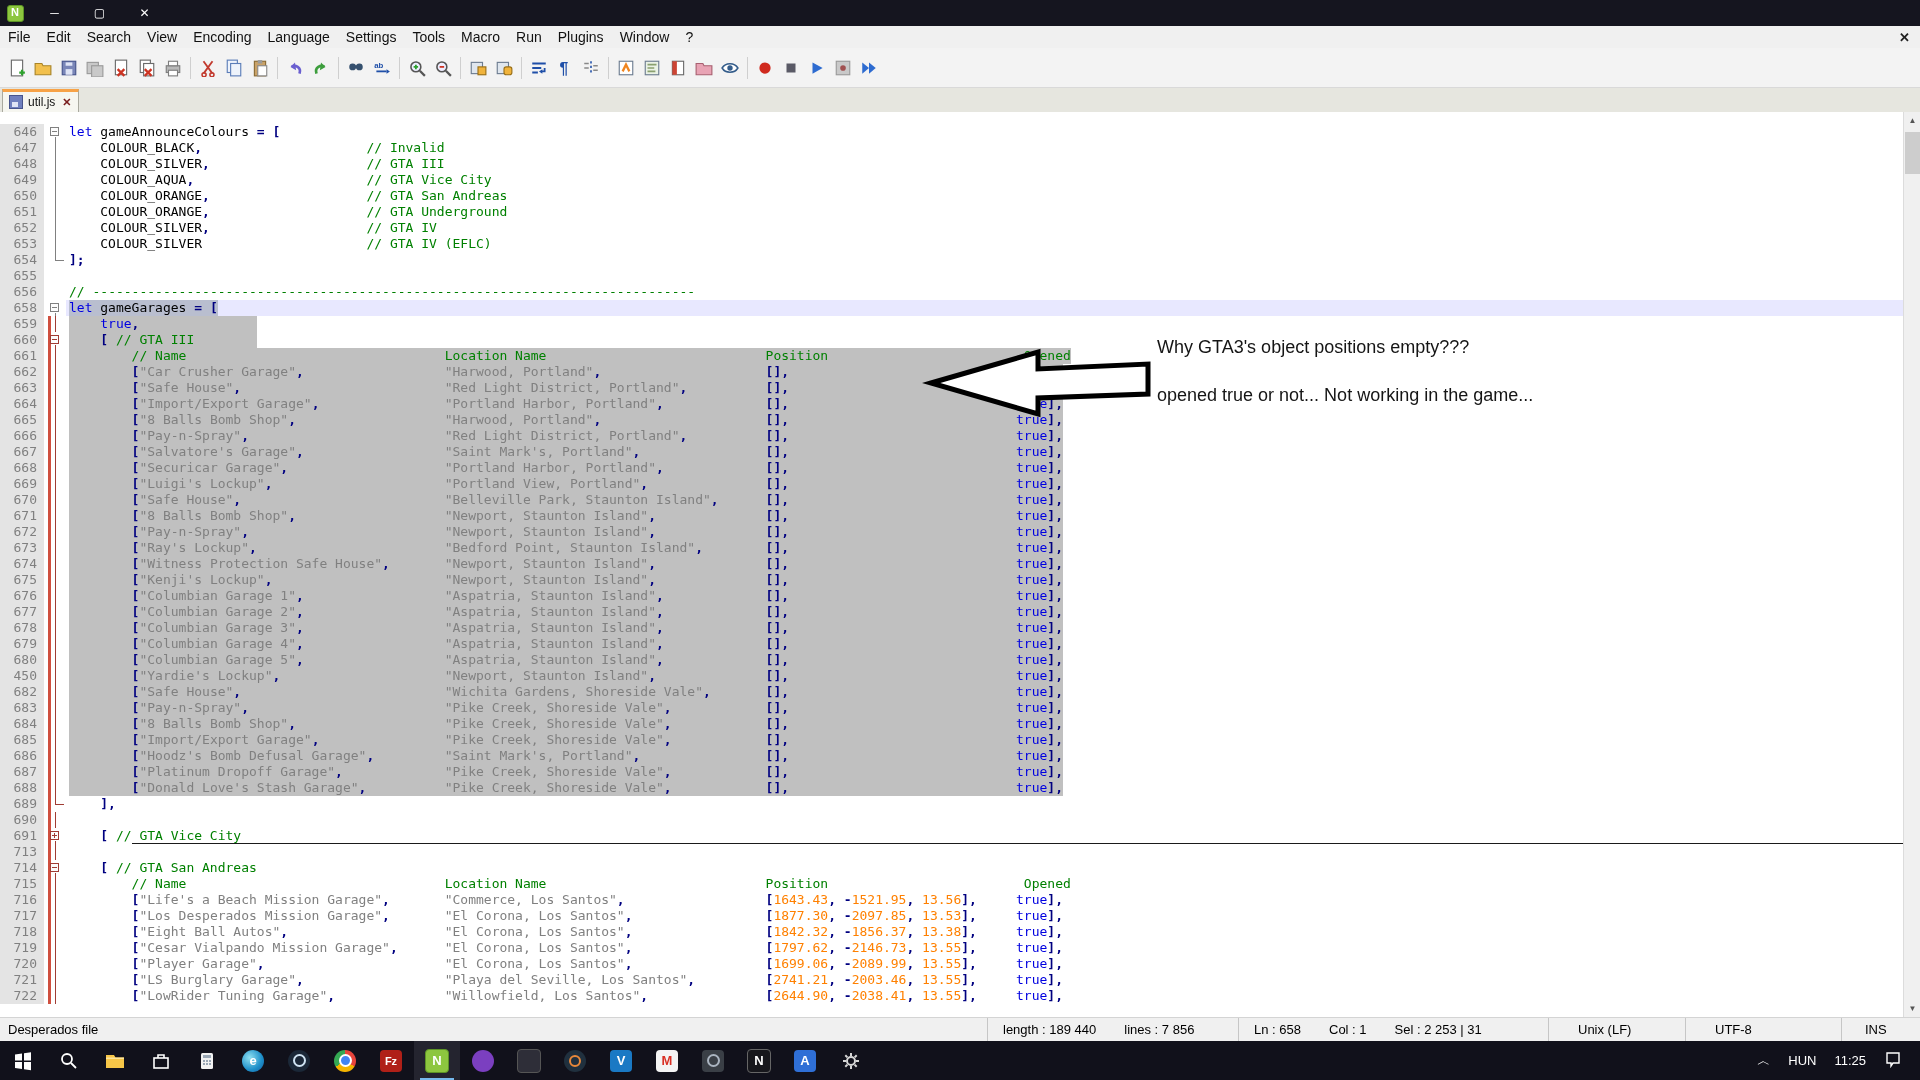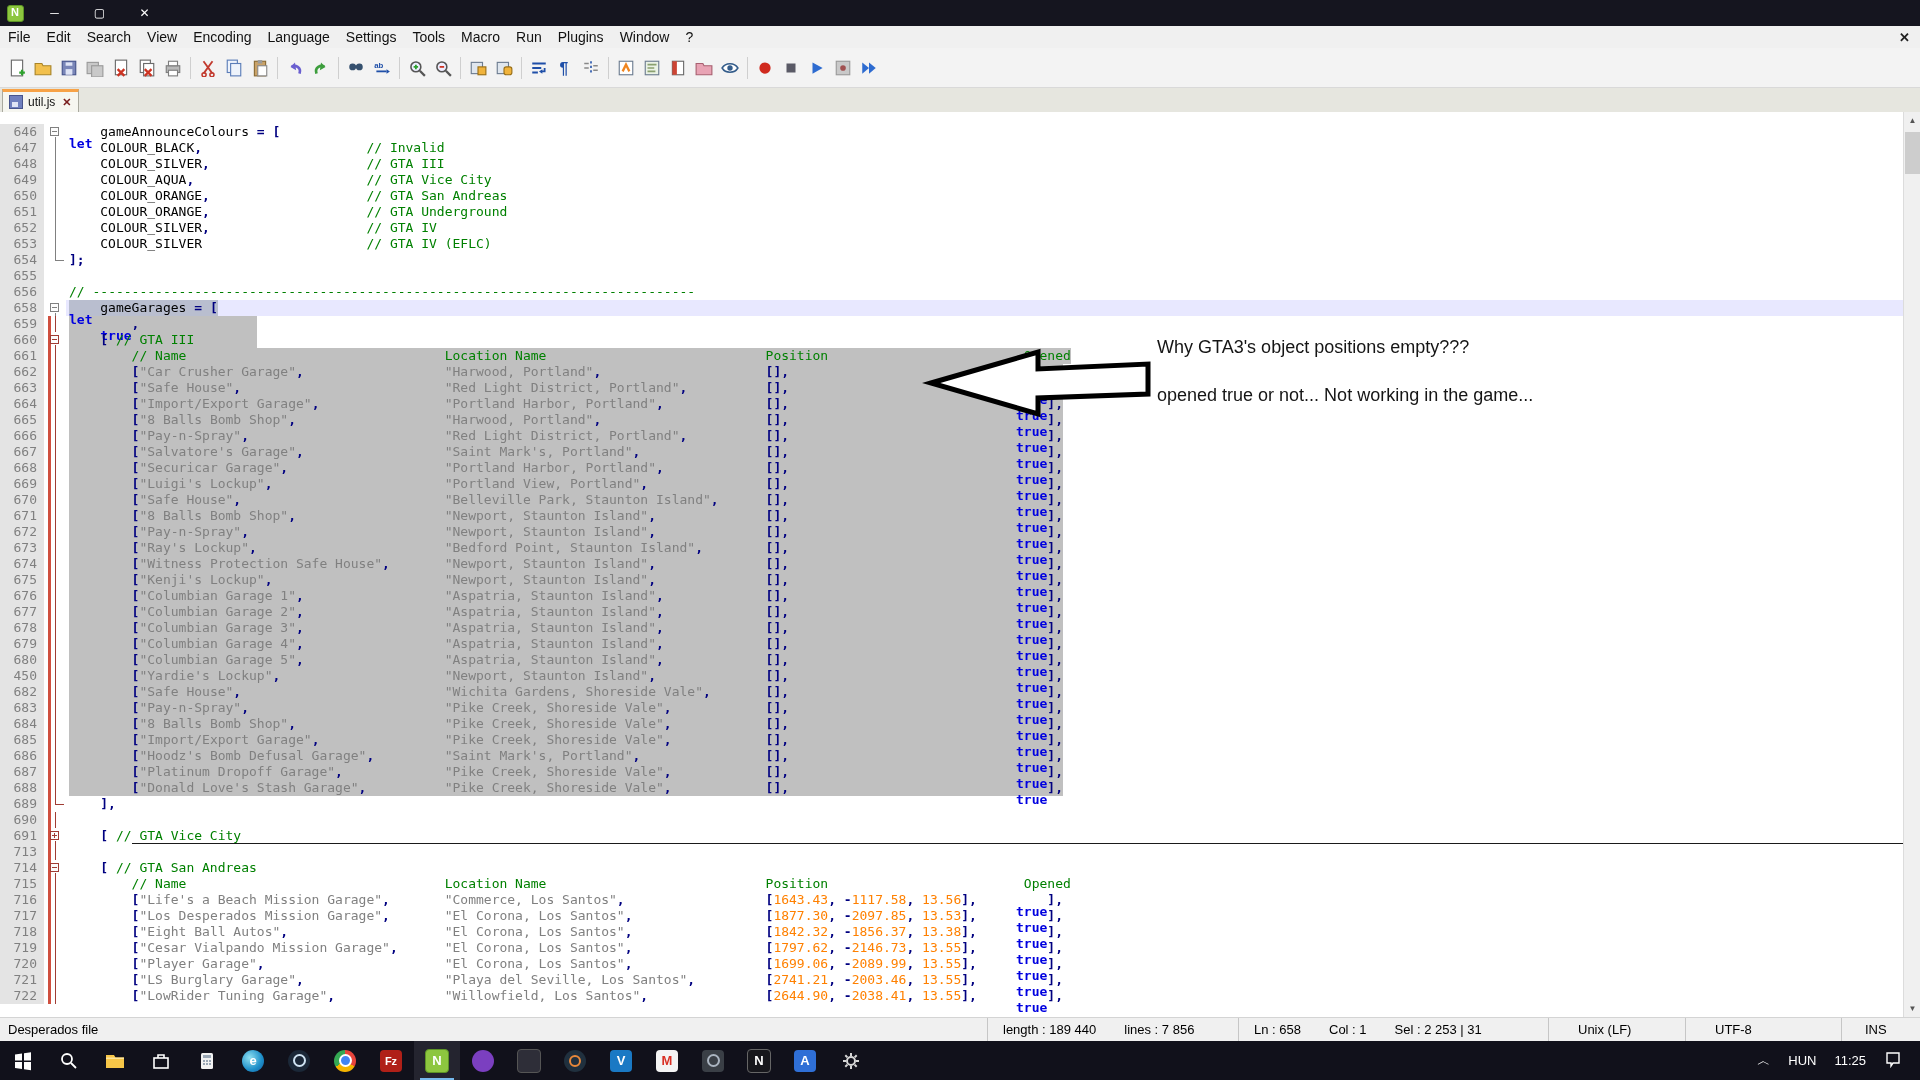--- a/index.html
+++ b/index.html
@@ -50,21 +50,21 @@
   .fhstub{position:absolute;left:11px;top:8px;width:9px;height:1px;background:currentColor;}
   .fbox{position:absolute;left:6px;top:3px;width:9px;height:9px;border:1px solid currentColor;
     background:#fcfcfc;box-sizing:border-box;}
   .fbox::before{content:"";position:absolute;left:1px;top:3px;width:5px;height:1px;background:currentColor;}
   .fbox.plus::after{content:"";position:absolute;left:3px;top:1px;width:1px;height:5px;background:currentColor;}
   .txt{flex:1;position:relative;line-height:16px;}
   .txt.cur{background:#e8e8ff;}
   .selbg{position:absolute;left:3px;top:0;height:16px;background:#c0c0c0;z-index:0;}
   .selbg.curline{background:#b9becf;}
   .tk{position:absolute;top:0;white-space:pre;z-index:1;line-height:16px;}
-  .tk.k{color:#0000e0;font-weight:bold;margin-top:12px;}
+  .tk.k{color:#0000e0;font-weight:normal;}
   .tk.o{color:#000080;font-weight:bold;}
   .tk.c{color:#008000;}
   .tk.s{color:#808080;}
   .tk.n{color:#ff8000;}
   .tk.d{color:#000;}
   .foldline{position:absolute;left:66px;right:0;bottom:0;height:1px;background:#1a1a1a;z-index:2;}
   
   #vscroll{position:absolute;right:0;top:112px;width:17px;height:905px;background:#f0f0f0;
     border-left:1px solid #dcdcdc;box-sizing:border-box;}
   .sarrow{position:absolute;left:0;width:17px;height:17px;color:#555;font-size:8px;
@@ -1053,21 +1053,21 @@
           <div class="txt">
             <span class="tk o" style="left: calc(8ch + 3px);">[</span>
             <span class="tk s" style="left: calc(9ch + 3px);">"Life's a Beach Mission Garage"</span>
             <span class="tk o" style="left: calc(40ch + 3px);">,</span>
             <span class="tk s" style="left: calc(48ch + 3px);">"Commerce, Los Santos"</span>
             <span class="tk o" style="left: calc(70ch + 3px);">,</span>
             <span class="tk o" style="left: calc(89ch + 3px);">[</span>
             <span class="tk n" style="left: calc(90ch + 3px);">1643.43</span>
             <span class="tk o" style="left: calc(97ch + 3px);">,</span>
             <span class="tk o" style="left: calc(99ch + 3px);">-</span>
-            <span class="tk n" style="left: calc(100ch + 3px);">1117.58</span>
+            <span class="tk n" style="left: calc(100ch + 3px);">1521.95</span>
             <span class="tk o" style="left: calc(107ch + 3px);">,</span>
             <span class="tk n" style="left: calc(109ch + 3px);">13.56</span>
             <span class="tk o" style="left: calc(114ch + 3px);">],</span>
             <span class="tk k" style="left: calc(121ch + 3px);">true</span>
             <span class="tk o" style="left: calc(125ch + 3px);">],</span>
           </div>
         </div>
         <div class="row">
           <div class="ln">717</div>
           <div class="fold" style="color: rgb(160, 60, 52);">

